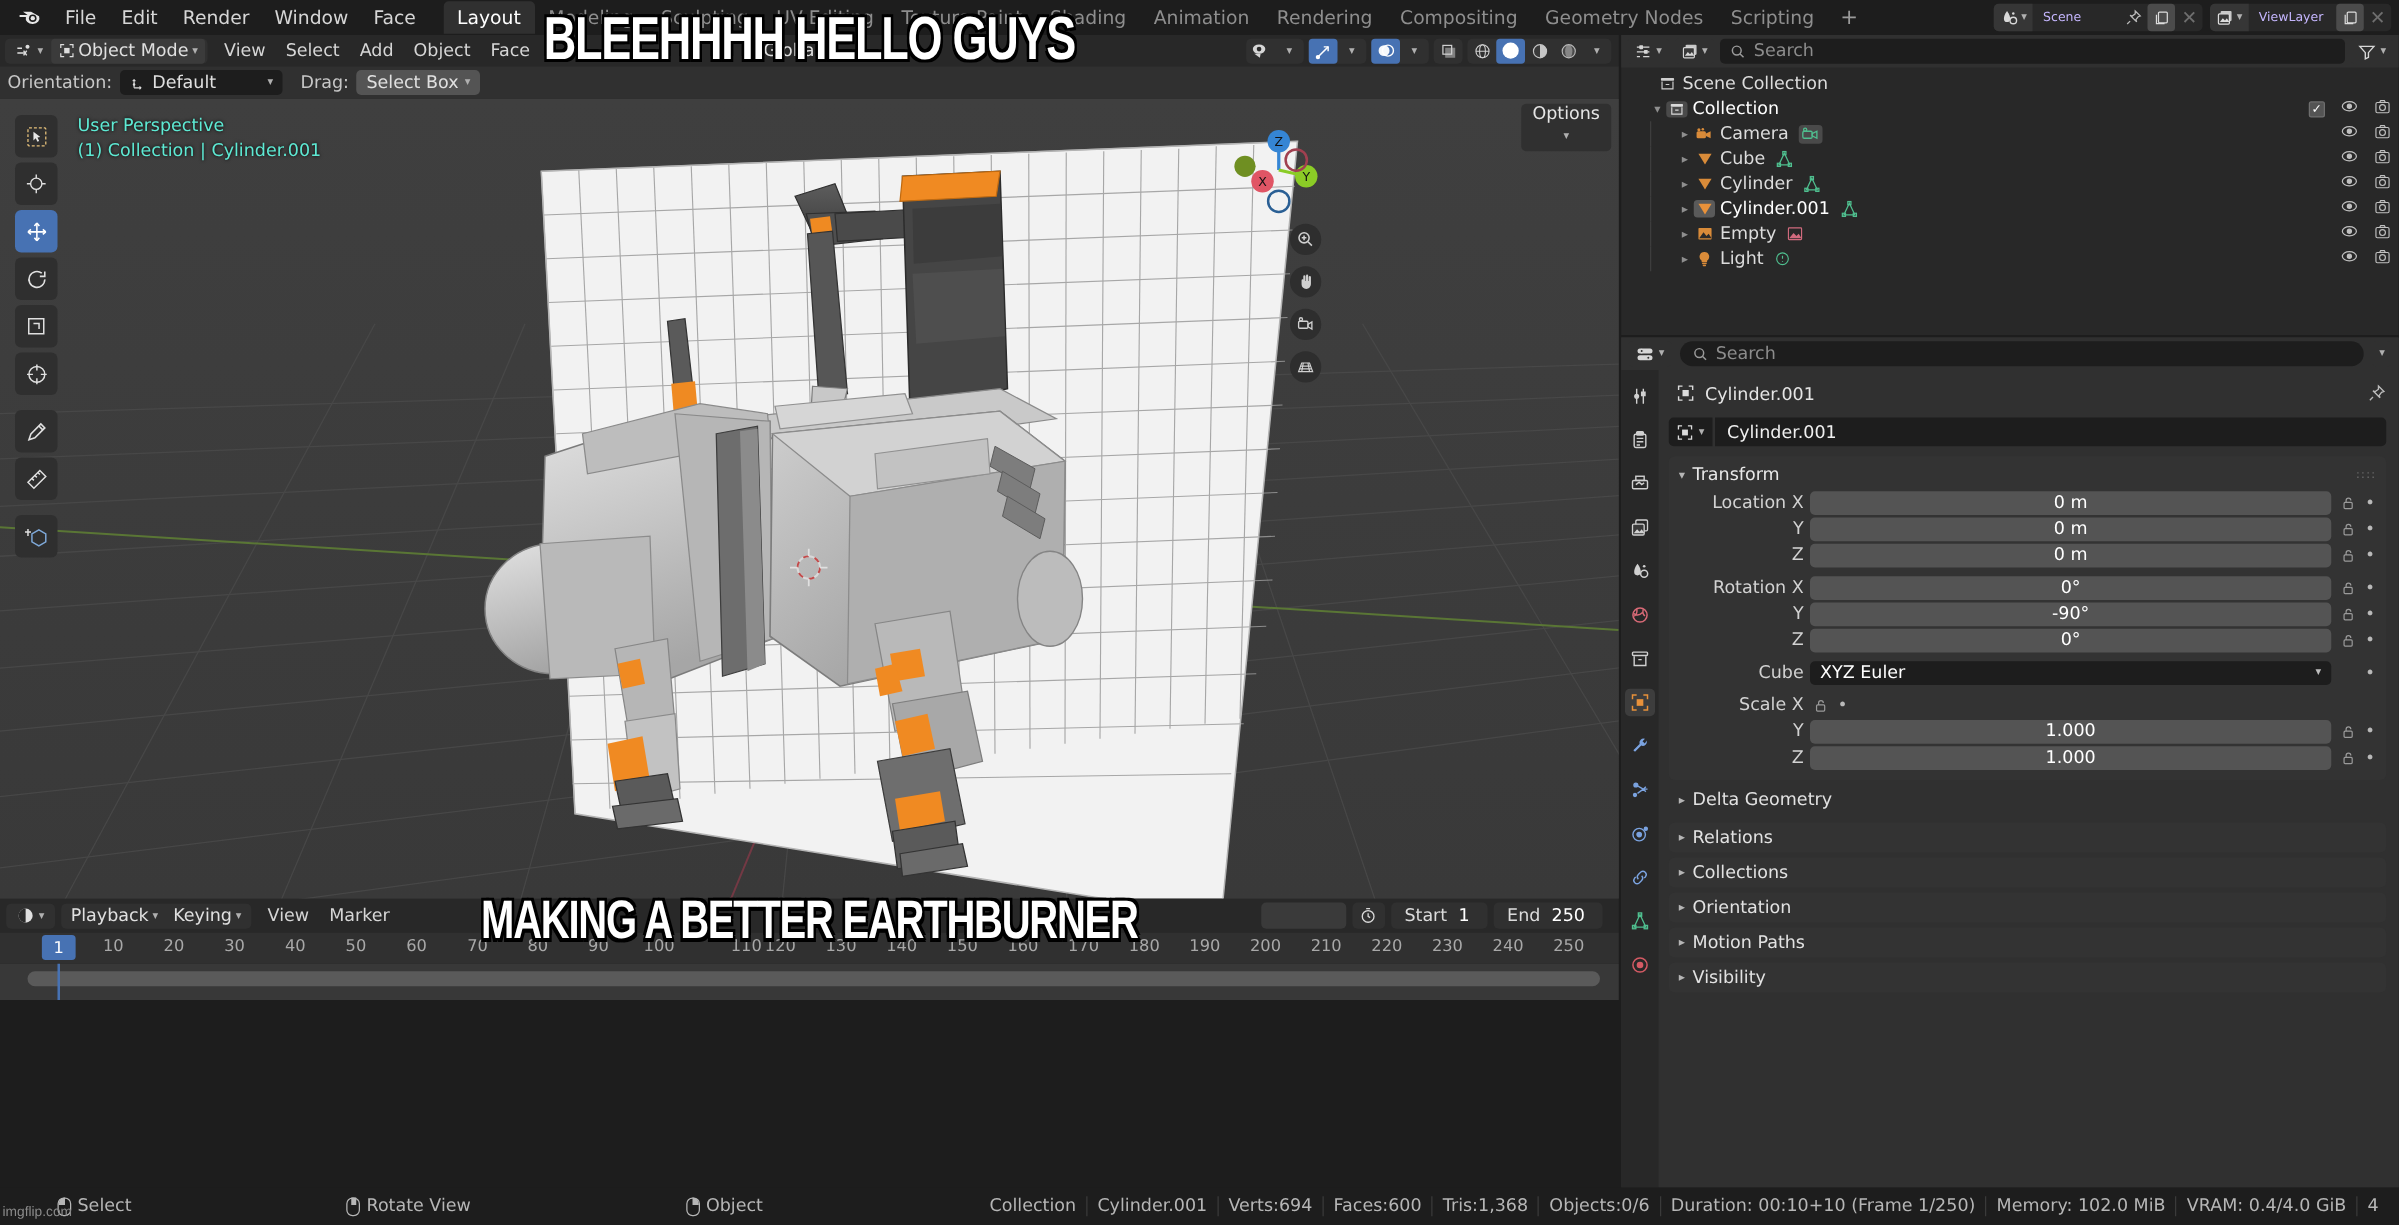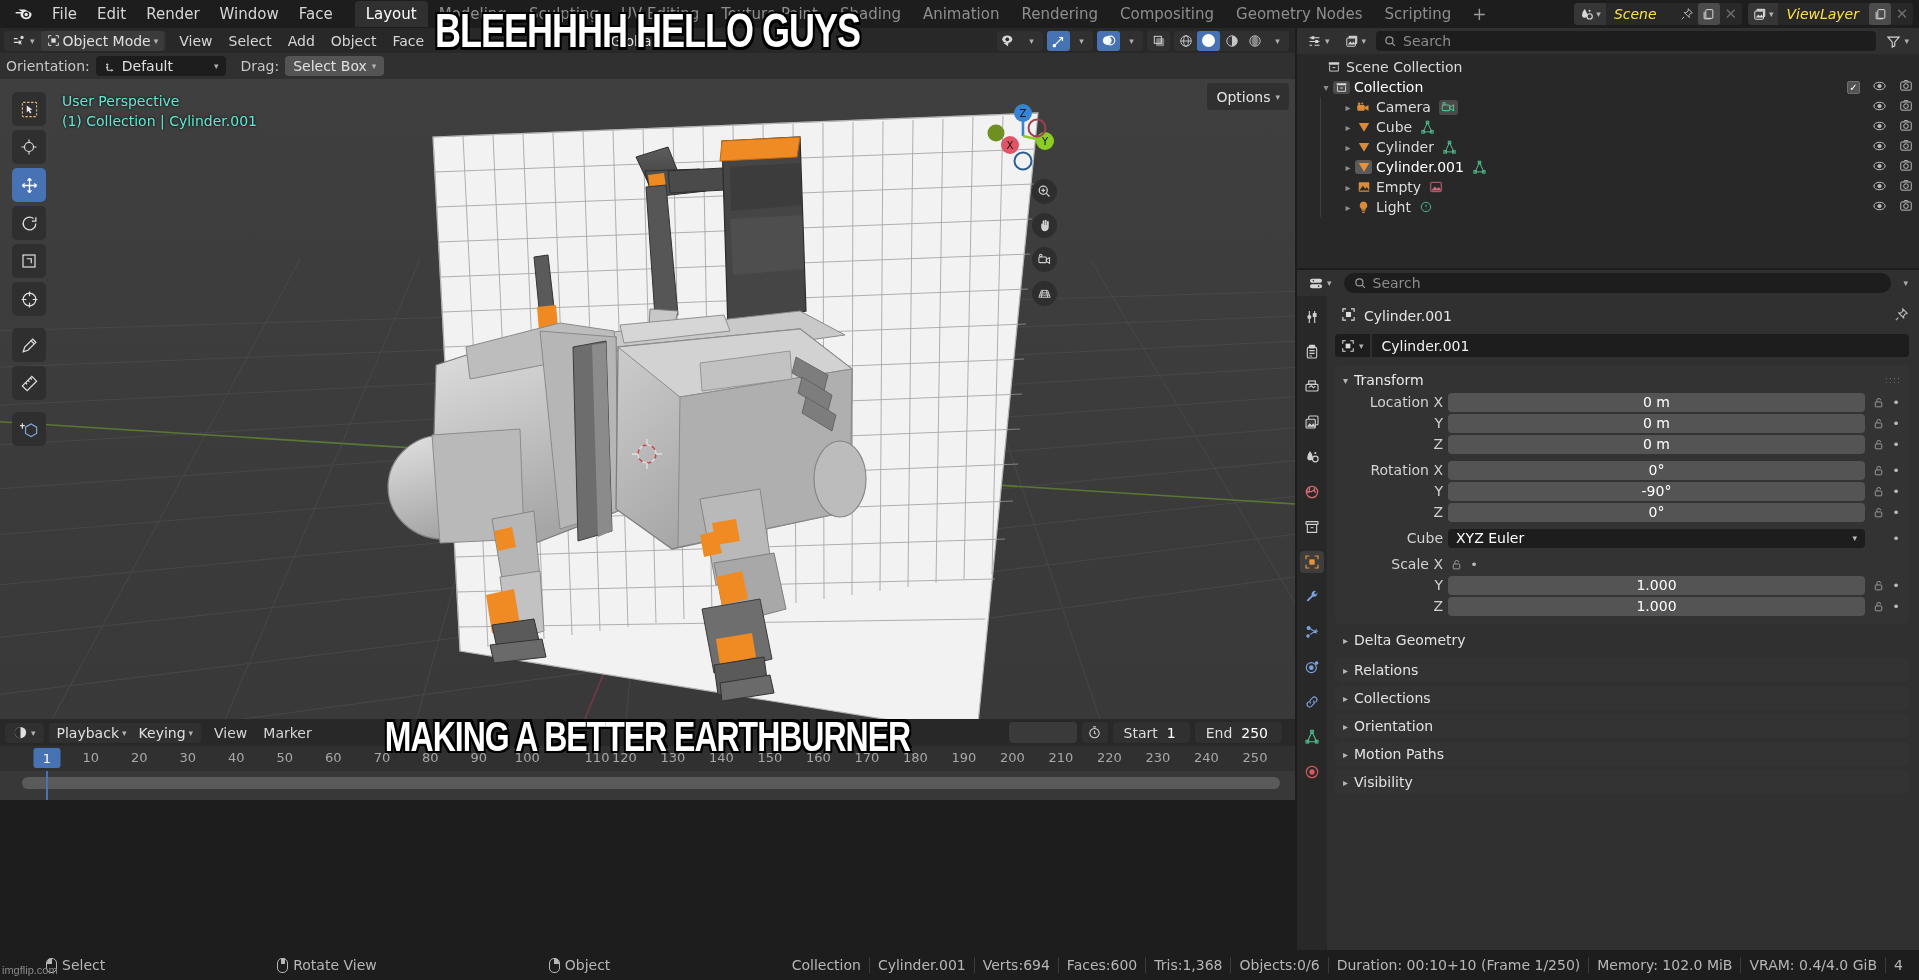--- a/index.html
+++ b/index.html
@@ -13,21 +13,21 @@
   .blender-logo { width:26px; height:26px; margin:0 6px 0 10px; position:relative;
     display:flex; align-items:center; justify-content:center; }
   .menu-item { padding:3px 10px; font-size:15px; color:#d6d6d6; white-space:nowrap; cursor:default; }
   .wstab { padding:4px 11px; font-size:15px; color:#8e8e8e; border-radius:4px 4px 0 0; white-space:nowrap; }
   .wstab.active { background:#303030; color:#ffffff; }
   .tabplus { padding:3px 10px; color:#9a9a9a; font-size:17px; }
   #topbar-right { margin-left:auto; display:flex; align-items:center; padding-right:6px; gap:6px;}
   .id-block { display:flex; align-items:center; background:#282828; border-radius:4px; height:22px; }
   .id-icon-btn { display:flex; align-items:center; gap:2px; padding:0 5px; background:#363636;
     border-radius:4px 0 0 4px; height:22px; }
-  .id-name { padding:0 10px 0 8px; font-size:14px; color:#fde047; min-width:70px;font-style:italic; }
+  .id-name { padding:0 10px 0 8px; font-size:10px; color:#c4b5fd; min-width:70px; }
   .id-btn { width:22px; height:22px; display:flex; align-items:center; justify-content:center;
      color:#c8c8c8; }
   .id-btn.dim { color:#6e6e6e; }
   .id-btn.boxed { background:#4b4b4b; border-radius:3px; }
 
   
   #vp-header { position:absolute; left:0; top:28px; width:1295px; height:25px;
     background:#282828; display:flex; align-items:center; padding:0 4px; }
   .hdr-group { display:flex; align-items:center; background:#303030; border-radius:4px; height:20px;
      padding:0 2px; margin-right:5px; }
@@ -48,21 +48,21 @@
   .ts-label { color:#c7c7c7; margin-right:6px; }
   .ts-dropdown { display:flex; align-items:center; gap:5px; background:#1d1d1d;
     border-radius:4px; height:20px; padding:0 8px; color:#e0e0e0; margin-right:14px; }
 
   
   #viewport { position:absolute; left:0; top:79px; width:1295px; height:640px;
     background:#3d3d3d; overflow:hidden; }
   #vp-overlay-text { position:absolute; left:62px; top:12px; font-size:14px;
      color:#5eead4; line-height:20px; text-shadow:0 0 3px #000; }
   #vp-options { position:absolute; right:6px; top:4px; background:#303030; border-radius:4px;
-     height:27px; display:flex; align-items:center; padding:0 9px; gap:5px; font-size:14px; }
+     height:38px; display:flex; align-items:center; padding:0 9px; gap:5px; font-size:14px;flex-direction:column; }
 
   
   #vp-toolbar { position:absolute; left:12px; top:13px; width:34px;
      display:flex; flex-direction:column; gap:4px; }
   .tool { width:34px; height:34px; background:#2f2f2f; border-radius:5px;
      display:flex; align-items:center; justify-content:center; color:#d8d8d8; }
   .tool.active { background:#4772b3; color:#fff; }
   .tool.sep { margin-top:8px; }
 
   

